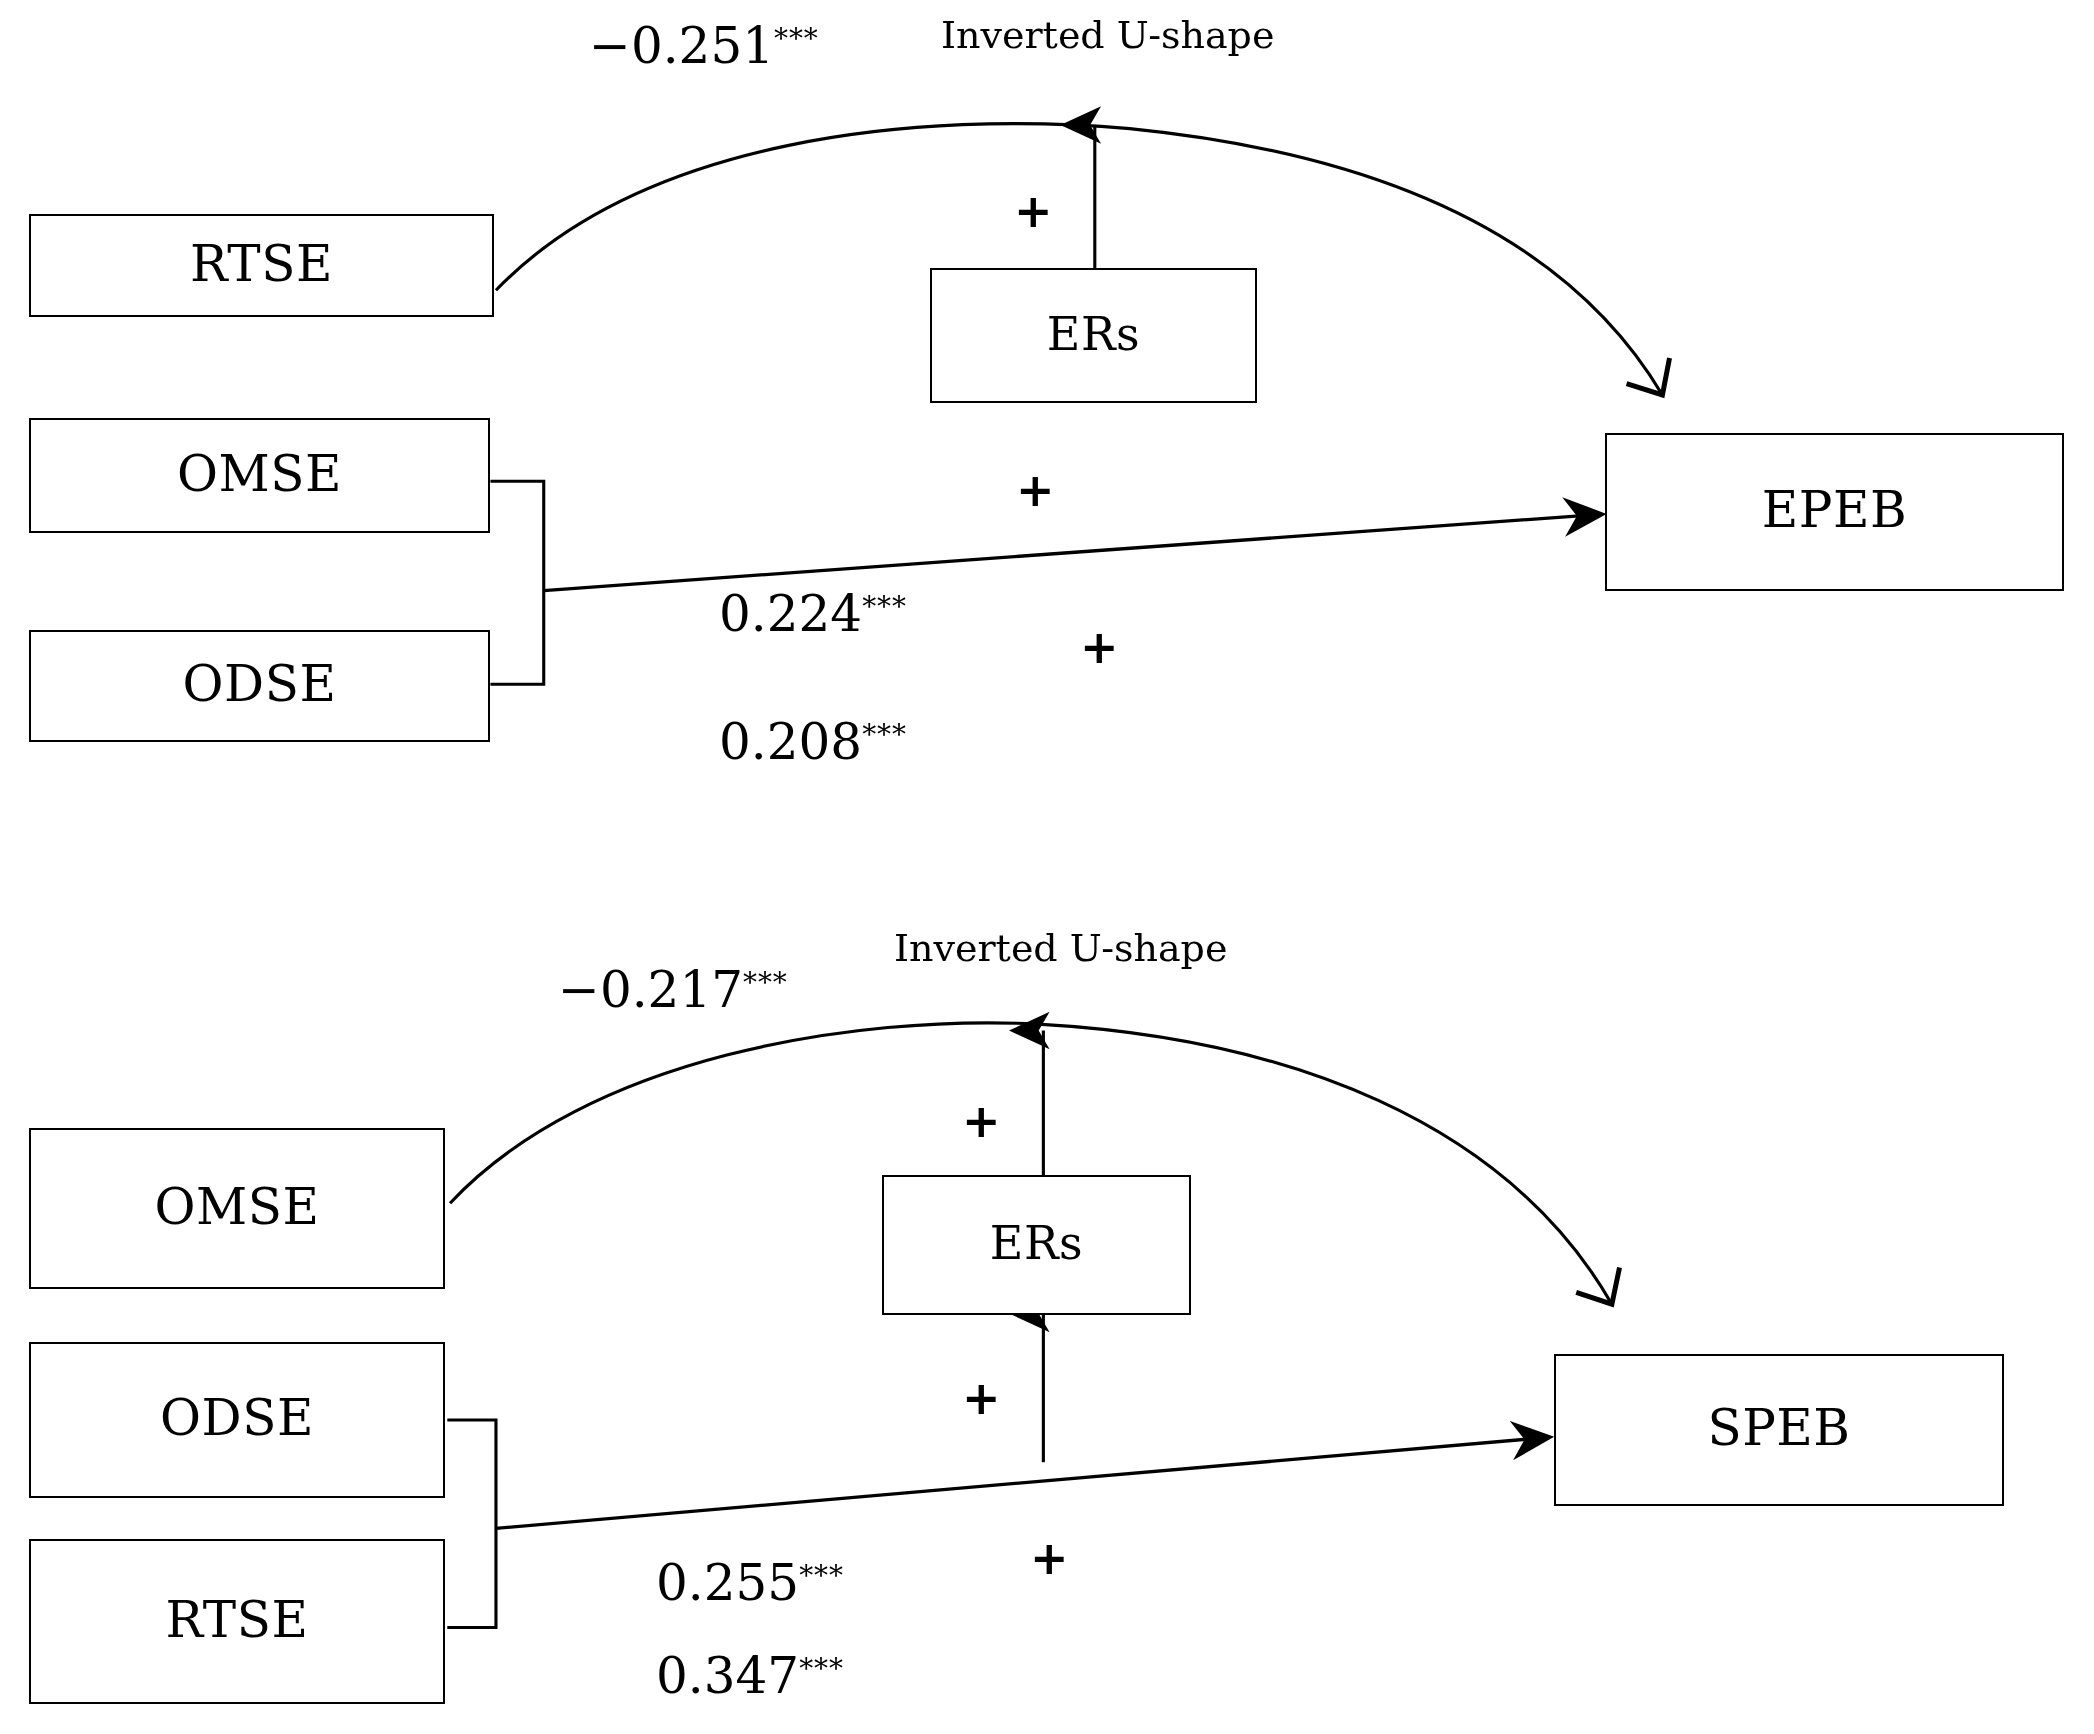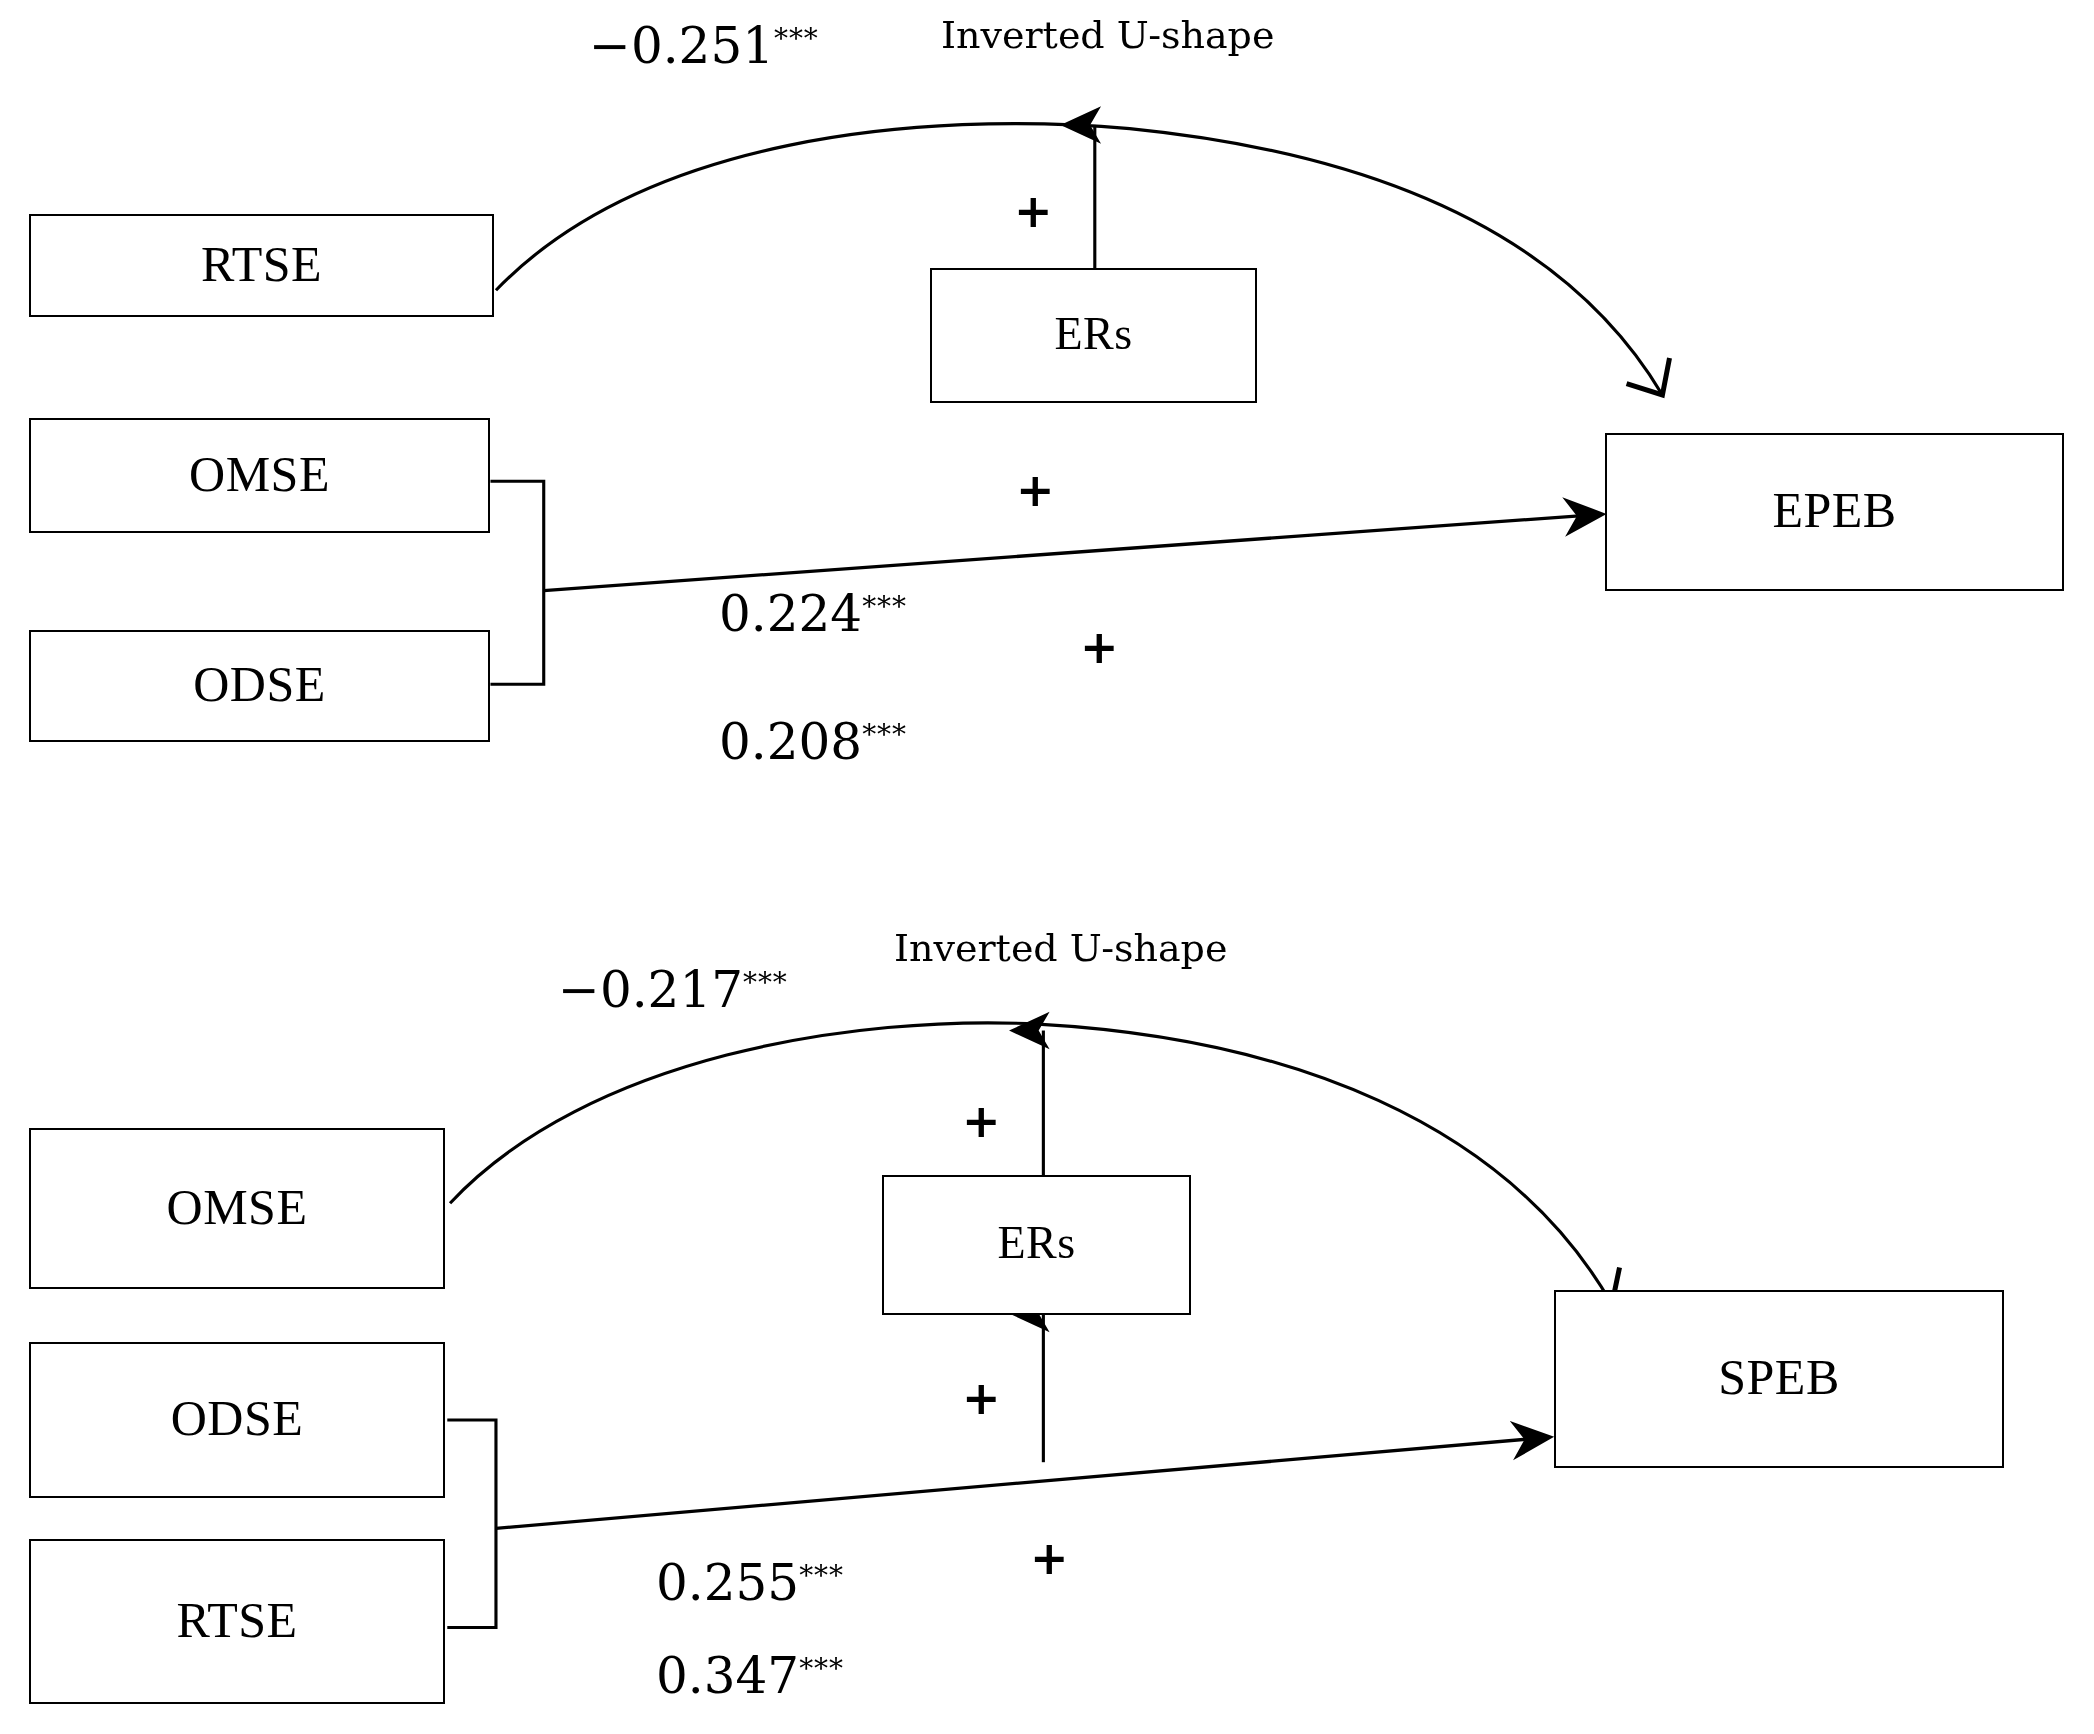--- a/index.html
+++ b/index.html
@@ -29,21 +29,20 @@
     position: absolute;
     box-sizing: border-box;
     border: 2.8px solid #000000;
     background: #ffffff;
     display: flex;
     align-items: center;
     justify-content: center;
     font-size: 50px;
     line-height: 1;
     letter-spacing: 0.5px;
-    font-family: Liberation Serif, serif;
   }
   .node.small {
     font-size: 46px;
   }
   .node .lbl {
     display: block;
     transform: translateY(-1.8px);
   }
   .coef {
     position: absolute;
@@ -155,21 +154,21 @@
   </div>
 
   <div class="node" style="left:29px; top:1539px; width:416px; height:165px;">
     <span class="lbl">RTSE</span>
   </div>
 
   <div class="node small" style="left:882px; top:1175px; width:309px; height:140px;">
     <span class="lbl">ERs</span>
   </div>
 
-  <div class="node" style="left:1554px; top:1290px; width:450px; height:178px;">
+  <div class="node" style="left:1554px; top:1354px; width:450px; height:152px;">
     <span class="lbl">SPEB</span>
   </div>
 
   <div class="coef" style="left:558px; top:964px;">
     <span>−0.217</span><sup>***</sup>
   </div>
 
   <div class="arch-label" style="left:894px; top:926px;">Inverted U-shape</div>
 
   <div class="plus" style="left:962px; top:1098px;">+</div>

